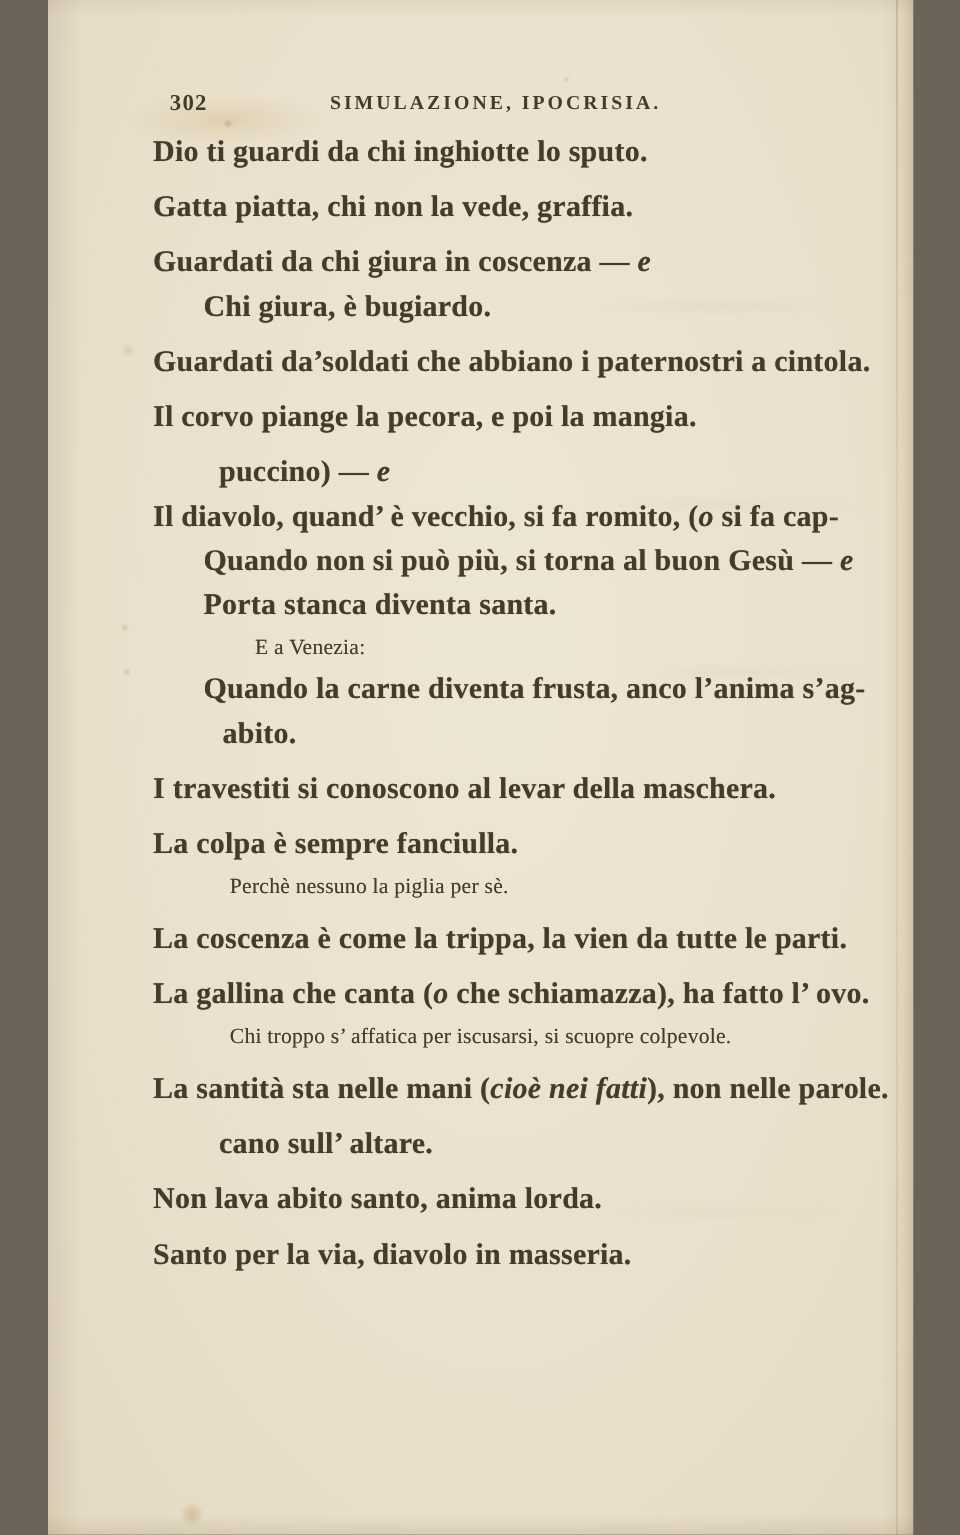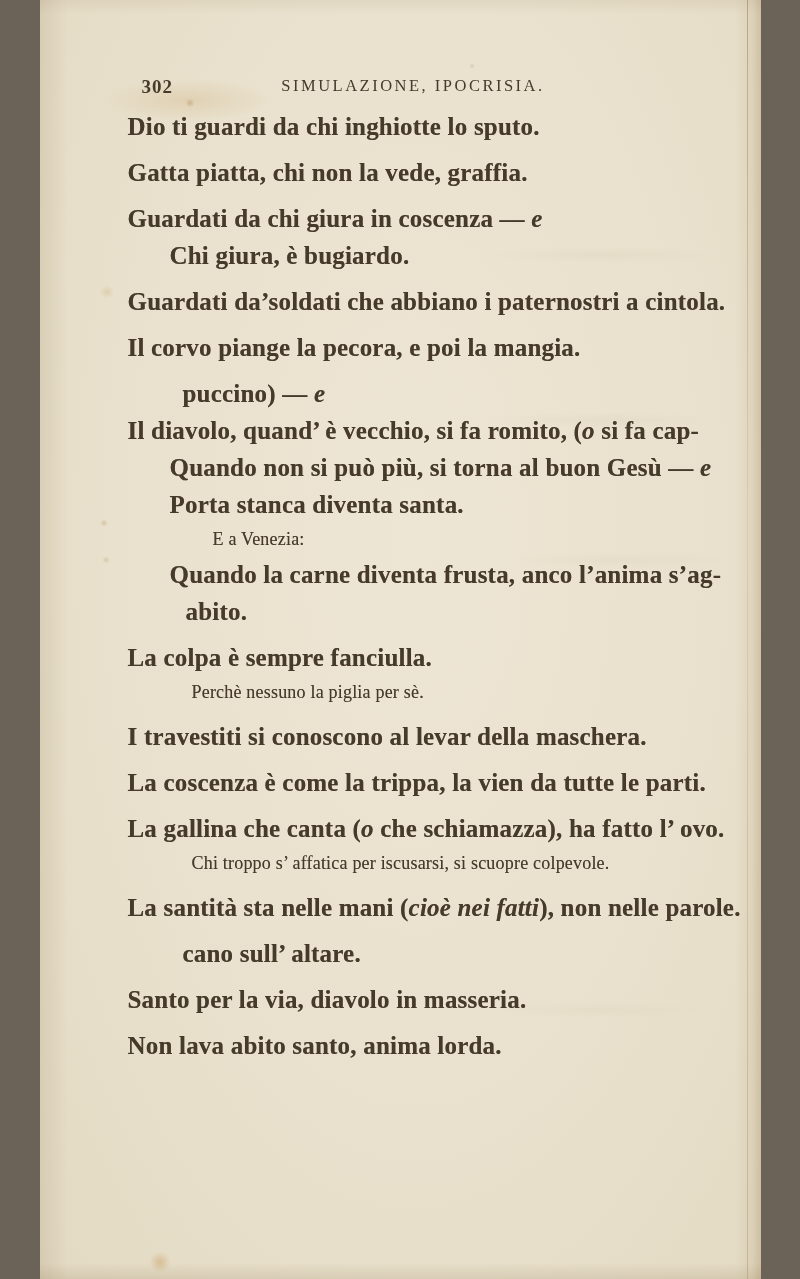--- a/index.html
+++ b/index.html
@@ -38,21 +38,21 @@
     background:linear-gradient(to bottom, rgba(140,110,62,.45), rgba(140,110,62,.12) 40%, rgba(140,110,62,.30));
   }
   .content{position:absolute;left:88px;right:62px;top:74px;color:var(--ink);}
   .header-row{position:relative;height:26px;}
   .page-number{
     position:absolute;left:14px;top:2px;
     font-size:19px;font-weight:bold;letter-spacing:1px;
   }
   .running-title{
     text-align:center;
-    font-size:16.5px;font-weight:normal;letter-spacing:2.5px;
+    font-size:16.5px;font-weight:bold;letter-spacing:2.5px;
     padding-top:2px;
   }
   .entries{margin-top:8px;}
   .entry{margin-bottom:9px;}
   .line{
     font-size:25px;font-weight:bold;line-height:37px;
     letter-spacing:.2px;
     text-shadow:0 0 .6px rgba(71,59,44,.55);
     white-space:nowrap;
   }
@@ -98,40 +98,40 @@
         <div class="entry">
           <div class="line cont"><span class="">puccino) — </span><span class="it">e</span></div>
           <div class="line main"><span class="">Il diavolo, quand’ è vecchio, si fa romito, (</span><span class="it">o</span><span class=""> si fa cap-</span></div>
           <div class="line sub"><span class="">Quando non si può più, si torna al buon Gesù — </span><span class="it">e</span></div>
           <div class="line sub"><span class="">Porta stanca diventa santa.</span></div>
           <div class="line note-deep"><span class="">E a Venezia:</span></div>
           <div class="line sub"><span class="">Quando la carne diventa frusta, anco l’anima s’ag-</span></div>
           <div class="line cont2"><span class="">abito.</span></div>
         </div>
         <div class="entry">
+          <div class="line main"><span class="">I travestiti si conoscono al levar della maschera.</span></div>
+        </div>
+        <div class="entry">
           <div class="line main"><span class="">La colpa è sempre fanciulla.</span></div>
           <div class="line note"><span class="">Perchè nessuno la piglia per sè.</span></div>
-        </div>
-        <div class="entry">
-          <div class="line main"><span class="">I travestiti si conoscono al levar della maschera.</span></div>
         </div>
         <div class="entry">
           <div class="line main"><span class="">La coscenza è come la trippa, la vien da tutte le parti.</span></div>
         </div>
         <div class="entry">
           <div class="line main"><span class="">La gallina che canta (</span><span class="it">o</span><span class=""> che schiamazza), ha fatto l’ ovo.</span></div>
           <div class="line note"><span class="">Chi troppo s’ affatica per iscusarsi, si scuopre colpevole.</span></div>
         </div>
         <div class="entry">
           <div class="line main"><span class="">La santità sta nelle mani (</span><span class="it">cioè nei fatti</span><span class="">), non nelle parole.</span></div>
         </div>
         <div class="entry">
           <div class="line cont"><span class="">cano sull’ altare.</span></div>
         </div>
         <div class="entry">
-          <div class="line main"><span class="">Santo per la via, diavolo in masseria.</span></div>
+          <div class="line main"><span class="">Non lava abito santo, anima lorda.</span></div>
         </div>
         <div class="entry">
-          <div class="line main"><span class="">Non lava abito santo, anima lorda.</span></div>
+          <div class="line main"><span class="">Santo per la via, diavolo in masseria.</span></div>
         </div>
       </div>
   </div>
 </div>
 
 </body></html>

